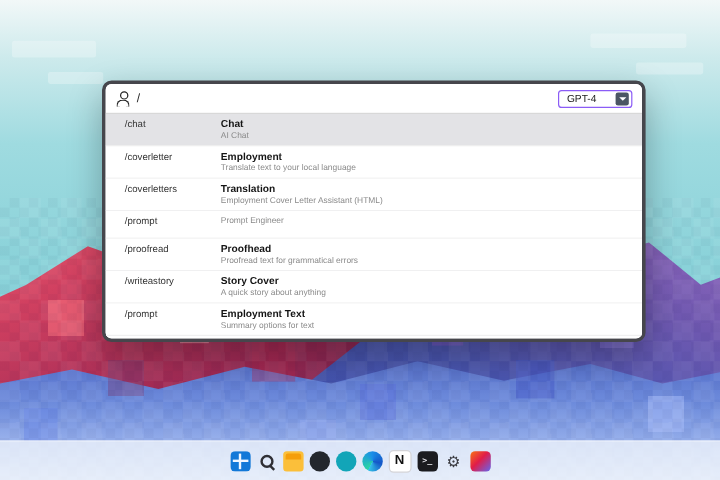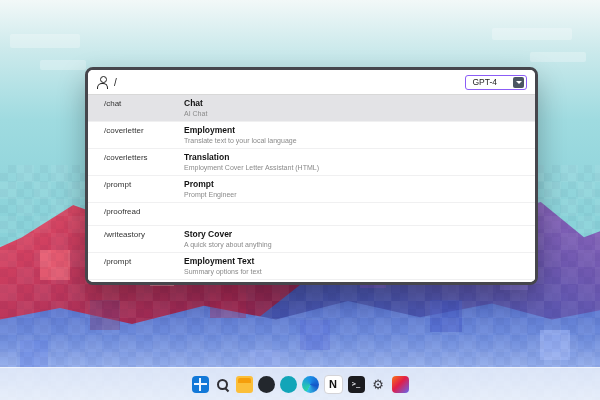--- a/index.html
+++ b/index.html
@@ -123,26 +123,29 @@
       <div class="row">
         <span class="cmd">/coverletters</span>
         <span class="meta">
           <span class="title">Translation</span>
           <span class="subtitle">Employment Cover Letter Assistant (HTML)</span>
         </span>
       </div>
       <div class="row">
         <span class="cmd">/prompt</span>
         <span class="meta">
-          <span class="title">Prompt</span>
           <span class="subtitle">Prompt Engineer</span>
         </span>
       </div>
       <div class="row">
         <span class="cmd">/proofread</span>
+        <span class="meta">
+          <span class="title">Proofhead</span>
+          <span class="subtitle">Proofread text for grammatical errors</span>
+        </span>
       </div>
       <div class="row">
         <span class="cmd">/writeastory</span>
         <span class="meta">
           <span class="title">Story Cover</span>
           <span class="subtitle">A quick story about anything</span>
         </span>
       </div>
       <div class="row">
         <span class="cmd">/prompt</span>

